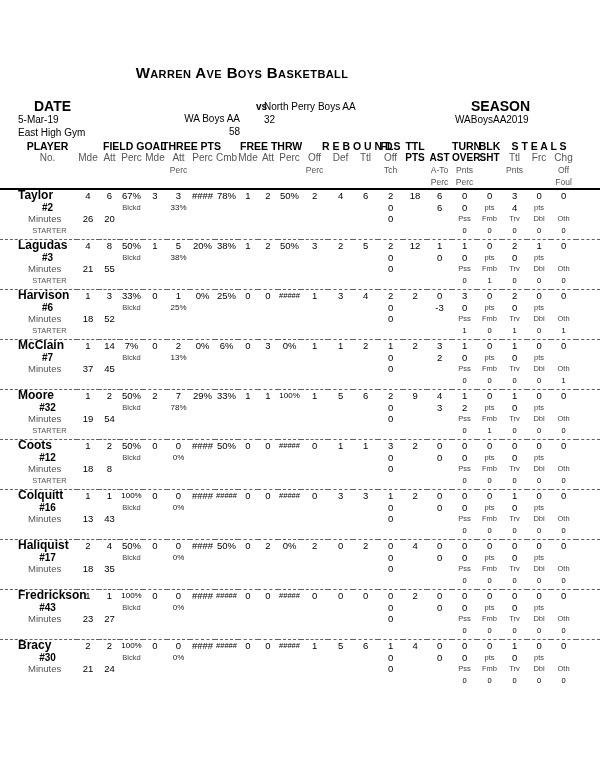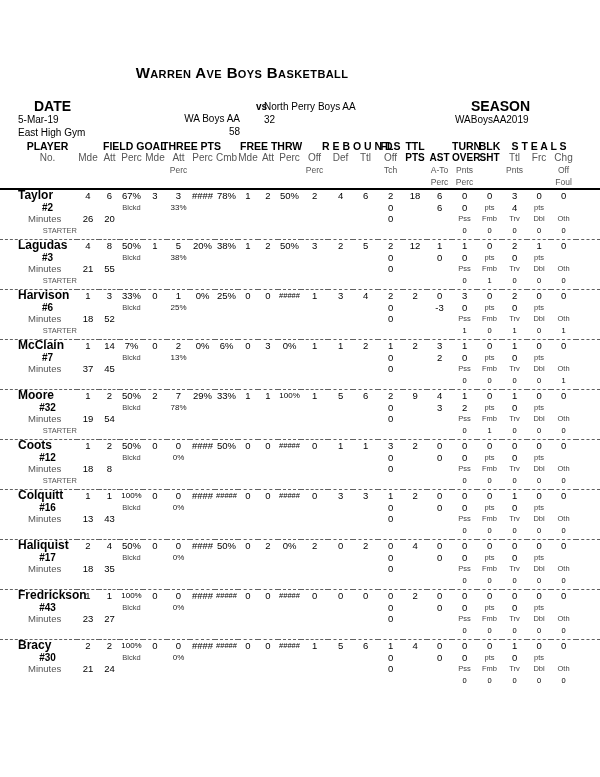--- a/index.html
+++ b/index.html
@@ -36,21 +36,21 @@
   thead tr.h3 th, thead tr.h4 th { font-size:8.5px; color:#555; height:12px; line-height:12px; }
   th.al { text-align:center; }
   th.pl18 { padding-left:18px; } th.pl26 { padding-left:26px; }
   th.pl2 { padding-left:2px; }  th.pl6 { padding-left:21px; }
   
   tbody td { font-size:9.5px; height:11.5px; line-height:11.5px; }
   tbody tr.rD td { height:15px; line-height:10px; vertical-align:top; padding-top:1px; font-size:7.5px; }
   td.name { text-align:left; padding-left:18px; font-weight:bold; font-size:12px; }
   td.pnum { font-weight:bold; font-size:10px; padding-left:18px; }
   td.mins { text-align:left; padding-left:28px; color:#555; font-size:9.5px; }
-  td.starter { text-align:right; padding-left:22px; color:#555; font-size:9.5px;margin-top:48px; }
+  td.starter { text-align:center; padding-left:22px; color:#555; font-size:9.5px;margin-top:48px; }
   td.sm { font-size:7.5px; color:#444; }
   td.sub { font-size:8px; color:#222; }
   tbody.pb tr.rA td { border-top:1px dashed #606060; }
   table.stats tbody.pb:first-of-type tr.rA td { border-top:2px solid #000; }
 </style>
 </head>
 <body>
 
 <div class="page">
 

